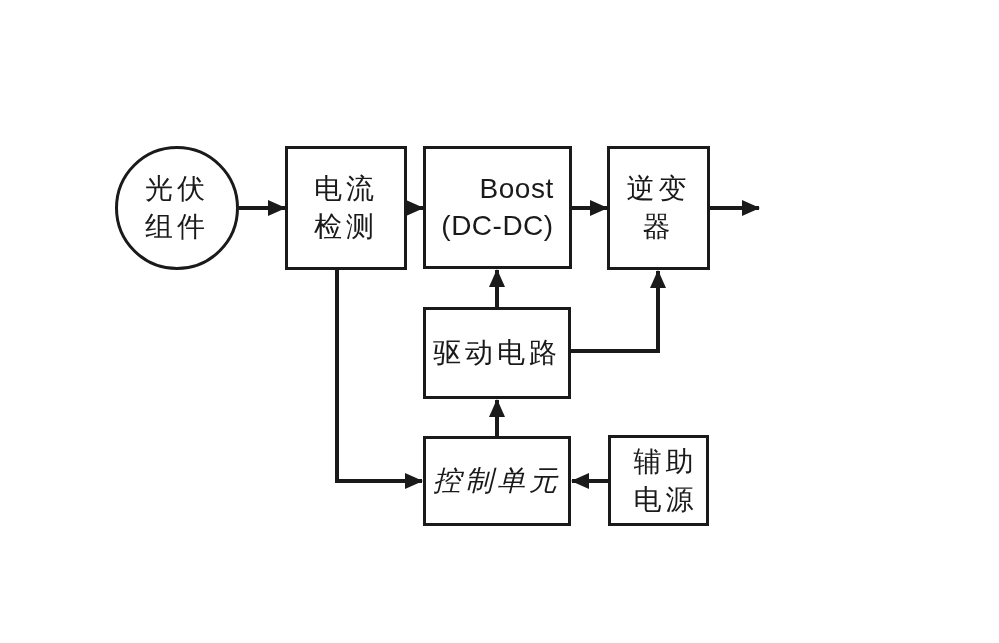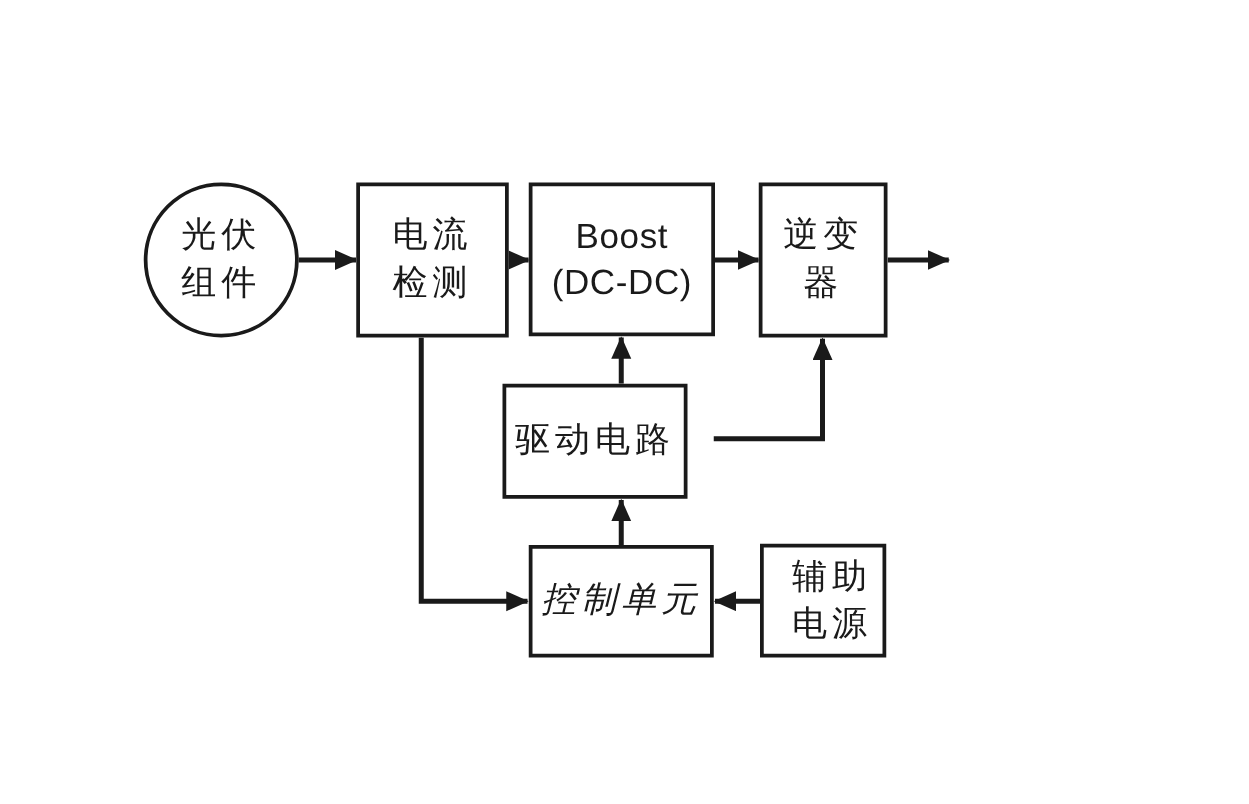--- a/index.html
+++ b/index.html
@@ -44,24 +44,24 @@
   }
   .latin{
     font-family:"Liberation Sans", sans-serif;
     font-size:28px;
     line-height:1.32;
     letter-spacing:0.5px;
   }
   
   #node-pv      {left:115px; top:146px; width:124px; height:124px;justify-content:center;}
   #node-current {left:285px; top:146px; width:122px; height:124px;}
-  #node-boost   {left:423px; top:146px; width:149px; height:123px;}
+  #node-boost   {left:423px; top:146px; width:149px; height:123px;text-align:right;}
   #node-inverter{left:607px; top:146px; width:103px; height:124px;text-align:center;}
   #node-grid    {left:759px; top:147px; width:124px; height:124px;}
-  #node-drive   {left:402px; top:307px; width:148px; height:92px;justify-content:center;}
+  #node-drive   {left:423px; top:307px; width:148px; height:92px;justify-content:center;}
   #node-control {left:423px; top:436px; width:148px; height:90px;font-style:italic;}
   #node-aux     {left:608px; top:435px; width:101px; height:91px;padding-left:14px;}
 </style>
 </head>
 <body>
 
 <div class="stage">
 
   <svg class="connectors" viewBox="0 0 999 643" xmlns="http://www.w3.org/2000/svg">
     <defs>

